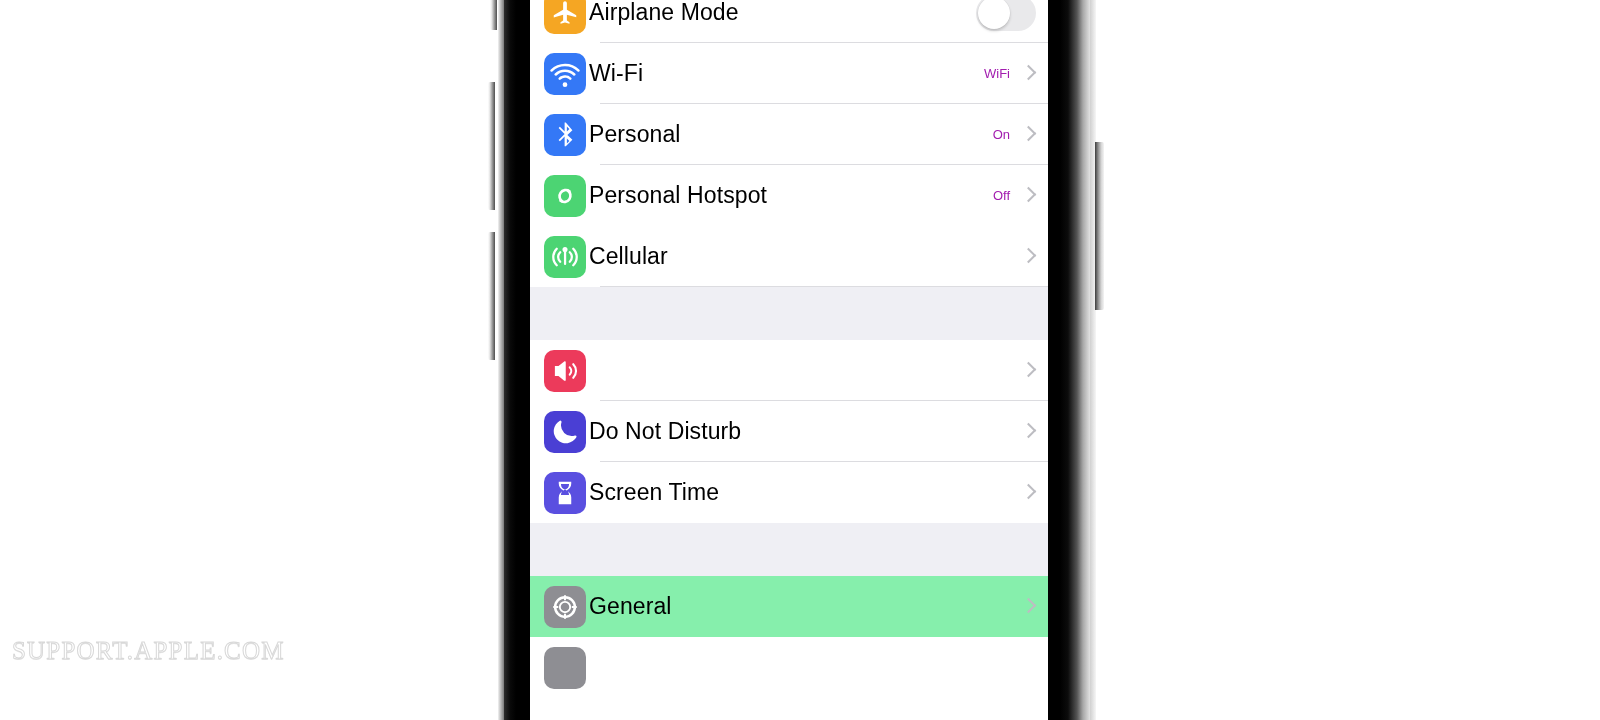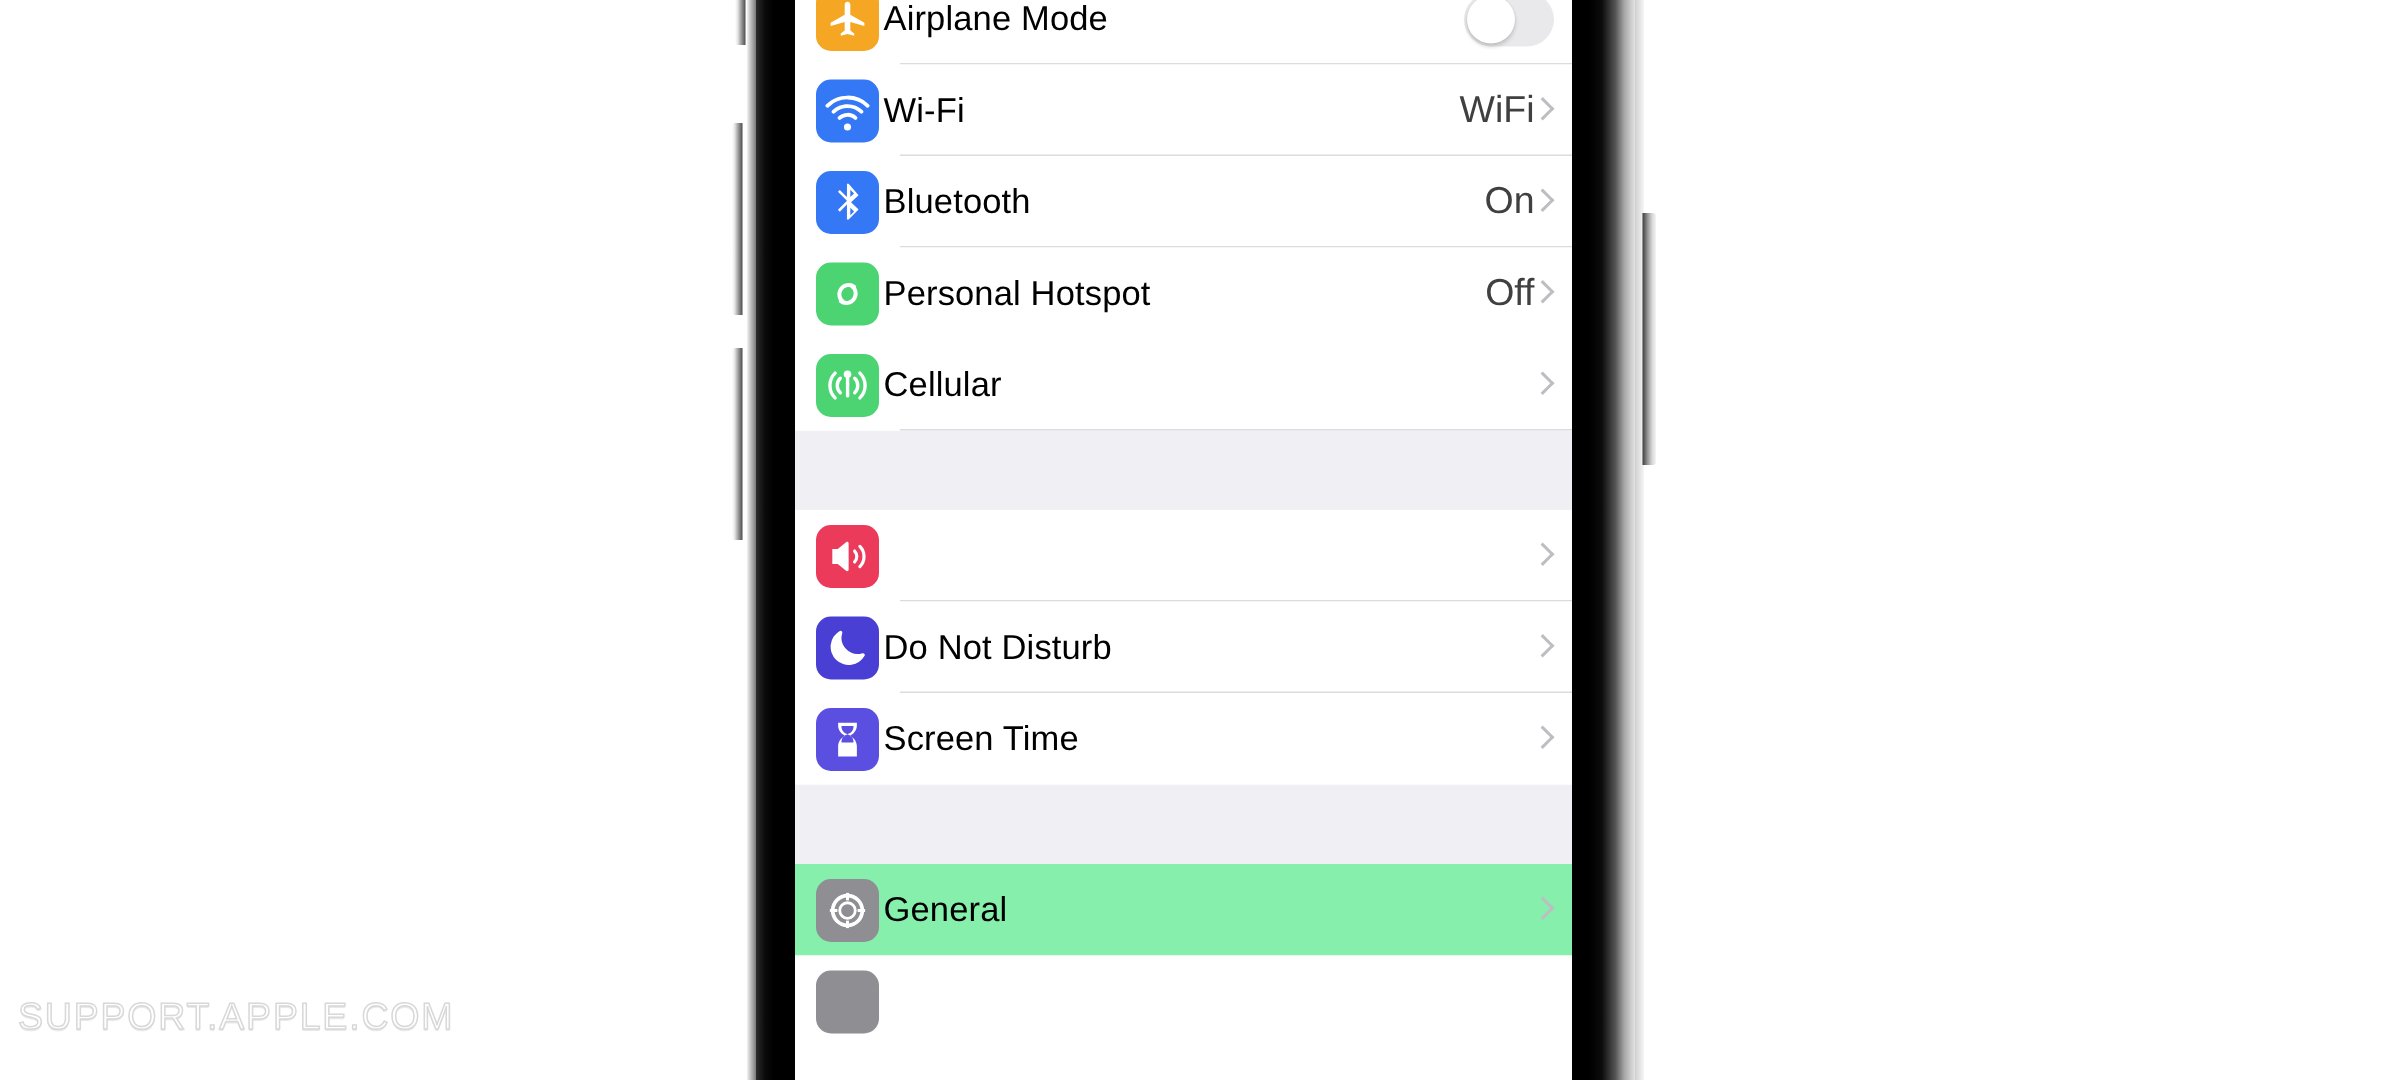--- a/index.html
+++ b/index.html
@@ -6,26 +6,26 @@
   html, body {
     width: 1600px; height: 720px;
     background: #ffffff;
     font-family: "Liberation Sans", sans-serif;
     overflow: hidden;
   }
   #stage { position: relative; width: 1600px; height: 720px; background: #ffffff; }
 
   
   #watermark {
-    position: absolute; left: 12px; top: 664px;
+    position: absolute; left: 12px; top: 637px;
     font-size: 25px; letter-spacing: 1.2px;
     color: #ffffff;
     -webkit-text-stroke: 1px #d8d8d8;
     text-shadow: 0 1px 0 #e9e9e9;
-    font-family: Liberation Sans, sans-serif;
+    font-family: Liberation Serif, serif;
     user-select: none;
   }
 
   
   #phone { position: absolute; left: 476px; top: -40px; width: 632px; height: 800px; }
 
   .frame-outer-hi {           
     position: absolute; left: 22px; top: 0; width: 598px; height: 800px;
     background: linear-gradient(to right,
       #f3f3f3 0px, #c9c9c9 2px, #8d8d8d 5px, #3d3d3d 9px,
@@ -92,21 +92,21 @@
     display: flex; align-items: center; justify-content: center;
     overflow: hidden;
   }
   .icon svg { display: block; }
 
   .row-label {
     margin-left: 3px; font-size: 23px; color: #000;
     letter-spacing: .1px; white-space: nowrap;
   }
   .row-right { margin-left: auto; display: flex; align-items: center; }
-  .row-value { font-size: 25px; color: #404040; white-space: nowrap; }
+  .row-value { font-size: 13px; color: #a21caf; margin-right: 13px; white-space: nowrap; }
   .chev {
     width: 11px; height: 19px; position: relative; margin-right: 2px;
   }
   .chev::before {
     content: ""; position: absolute; left: 0; top: 3px;
     width: 9px; height: 9px;
     border-top: 2.4px solid #bdbdc2; border-right: 2.4px solid #bdbdc2;
     transform: rotate(45deg);
   }
 
@@ -168,21 +168,21 @@
                 <div class="chev"></div>
               </div>
               <div class="sep"></div>
             </div>
             <div class="row">
               <div class="icon" style="background: rgb(52, 120, 246);">
                 <svg width="30" height="30" viewBox="0 0 24 24">
                   <path fill="white" d="M12.6 2h-.9v7.1L7.9 5.3l-1 1 4.8 4.8-4.8 4.8 1 1 3.8-3.8V21h.9l5.3-5.3-4-3.8 4-3.8L12.6 2zm.9 3.2 2 2-2 1.9v-3.9zm0 9.6 2 2-2 2v-4z"></path>
                 </svg>
               </div>
-              <div class="row-label">Bluetooth</div>
+              <div class="row-label">Personal</div>
               <div class="row-right">
                 <div class="row-value">On</div>
                 <div class="chev"></div>
               </div>
               <div class="sep"></div>
             </div>
             <div class="row last">
               <div class="icon" style="background: rgb(76, 212, 115);">
                 <svg width="30" height="30" viewBox="0 0 24 24">
                   <g fill="none" stroke="white" stroke-width="2.1" stroke-linecap="round">

